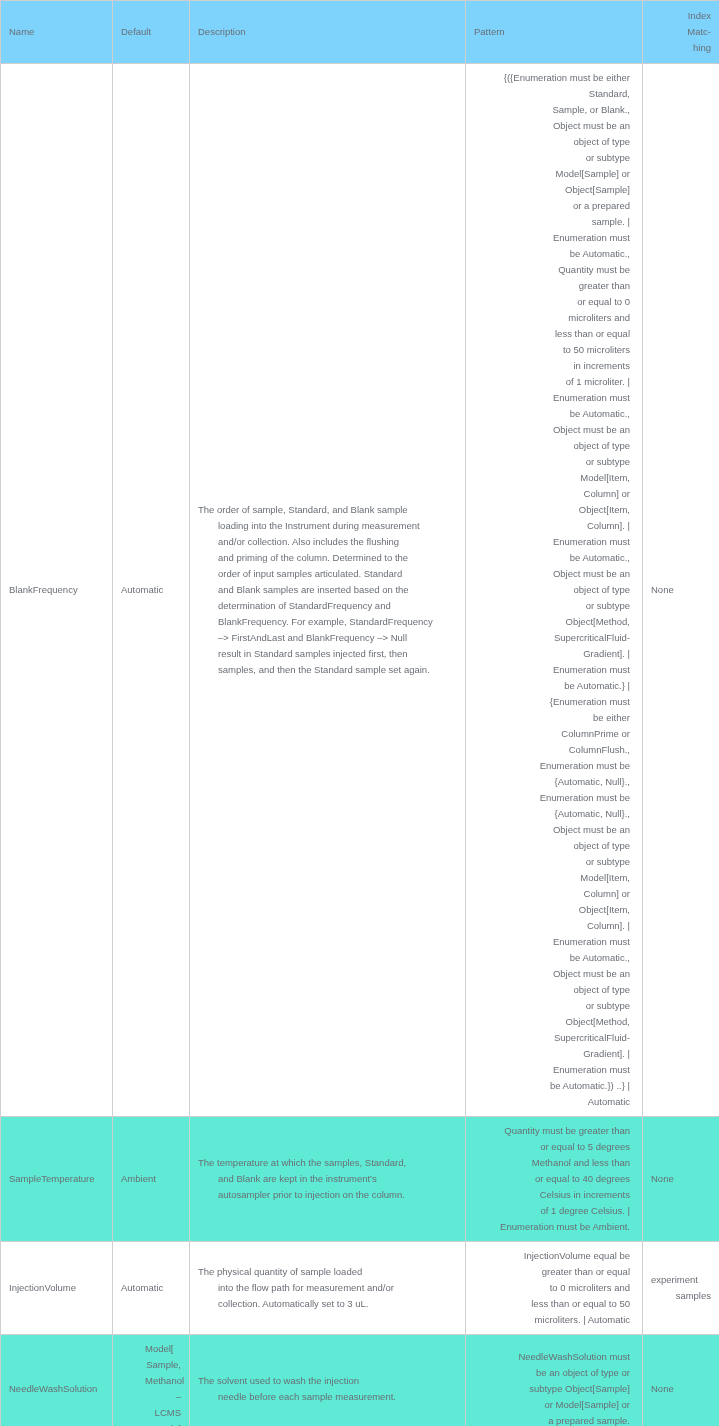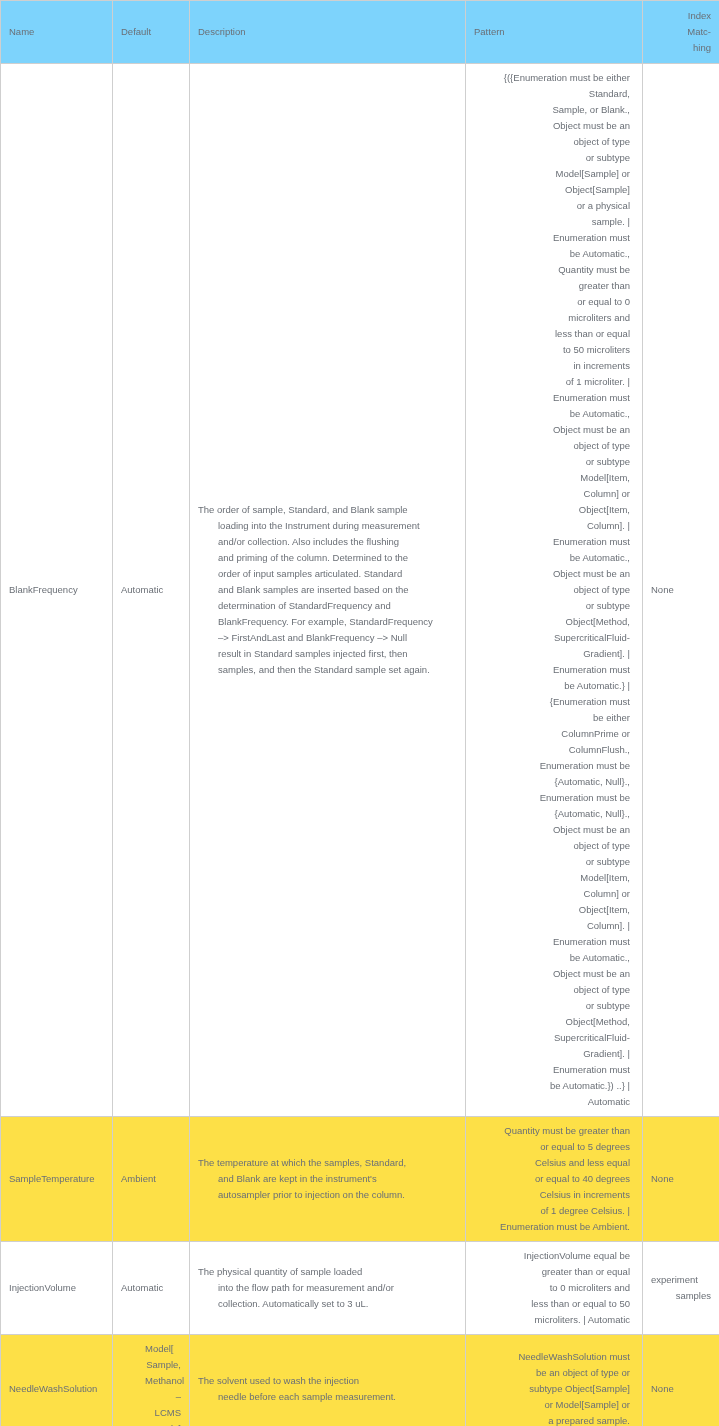--- a/index.html
+++ b/index.html
@@ -109,21 +109,21 @@
 
   .def-lines { display:block; }
   .def-lines .line { display:block; text-align:right; }
   .def-lines .line.first { text-align:left; }
 
   .idx-lines { display:block; }
   .idx-lines .line { display:block; text-align:right; }
   .idx-lines .line.first { text-align:left; }
 
   
-  tr.shaded td { background: #fde047; }
+  tr.shaded td { background: #5eead4; }
   tr.plain td  { background: #ffffff; }
 </style>
 </head>
 <body>
 
 <table class="param-table">
   <colgroup>
     <col class="c-name">
     <col class="c-default">
     <col class="c-desc">
@@ -175,21 +175,21 @@
         <td class="pattern-cell">
           <span class="pat-lines">
             <span class="line flushleft">{({Enumeration must be either</span>
             <span class="line">Standard,</span>
             <span class="line">Sample, or Blank.,</span>
             <span class="line">Object must be an</span>
             <span class="line">object of type</span>
             <span class="line">or subtype</span>
             <span class="line">Model[Sample] or</span>
             <span class="line">Object[Sample]</span>
-            <span class="line">or a physical</span>
+            <span class="line">or a prepared</span>
             <span class="line">sample.  |</span>
             <span class="line">Enumeration must</span>
             <span class="line">be Automatic.,</span>
             <span class="line">Quantity must be</span>
             <span class="line">greater than</span>
             <span class="line">or equal to 0</span>
             <span class="line">microliters and</span>
             <span class="line">less than or equal</span>
             <span class="line">to 50 microliters</span>
             <span class="line">in increments</span>
@@ -254,21 +254,21 @@
           <span class="desc-lines">
             <span class="line first">The temperature at which the samples, Standard,</span>
             <span class="line cont">and Blank are kept in the instrument's</span>
             <span class="line cont">autosampler prior to injection on the column.</span>
           </span>
         </td>
         <td class="pattern-cell">
           <span class="pat-lines">
             <span class="line flushleft">Quantity must be greater than</span>
             <span class="line">or equal to 5 degrees</span>
-            <span class="line">Celsius and less equal</span>
+            <span class="line">Methanol and less than</span>
             <span class="line">or equal to 40 degrees</span>
             <span class="line">Celsius in increments</span>
             <span class="line">of 1 degree Celsius. |</span>
             <span class="line">Enumeration must be Ambient.</span>
           </span>
         </td>
         <td class="index-cell">
           <span class="idx-lines">
             <span class="line first">None</span>
           </span>

